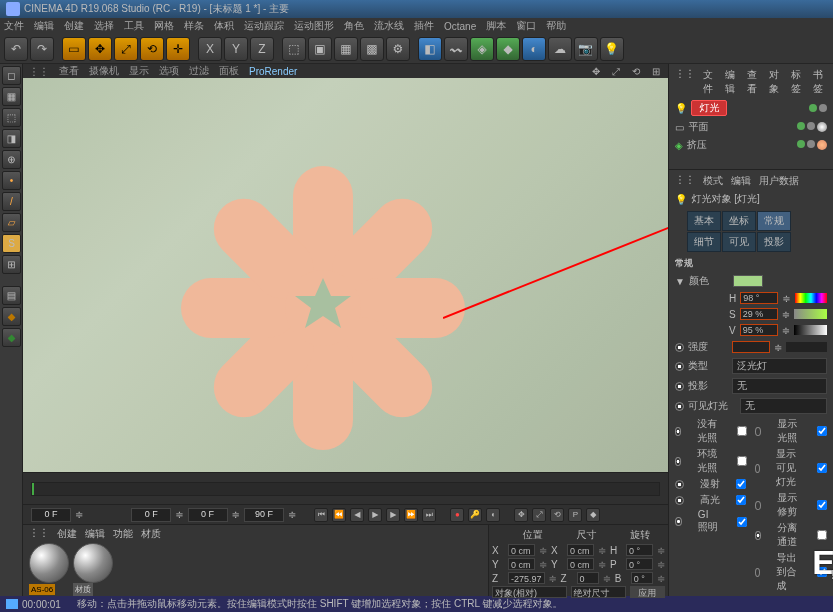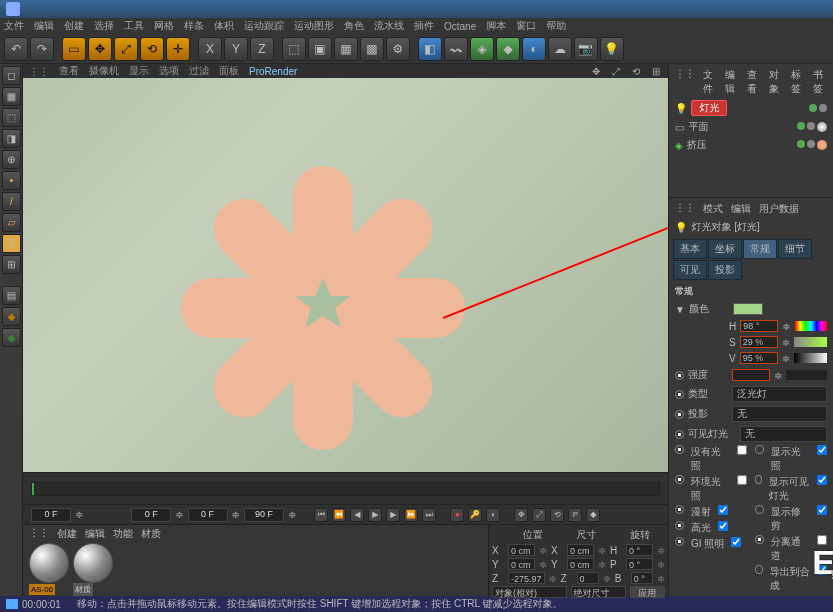--- a/index.html
+++ b/index.html
@@ -48,44 +48,45 @@
 .right-panel{width:165px;background:#383838;display:flex;flex-direction:column;border-left:1px solid #222}
 .rp-top{height:48px;padding:2px}
 .rp-tabs{display:flex;gap:8px;font-size:9px;padding:2px 4px;color:#999}
 .rp-obj{display:flex;align-items:center;gap:4px;padding:2px 4px;font-size:10px}
 .rp-obj .hi{background:#c33;padding:0 7px;border:1px solid #f55;border-radius:2px;color:#fff}
 .rp-obj .dots{display:flex;gap:2px;margin-left:auto}
 .rp-obj .dot{width:8px;height:8px;border-radius:50%;background:#5a5}
 .rp-obj .dot.g{background:#888}
 .rp-mid{flex:1}
 .rp-attr{background:#383838;border-top:1px solid #222;padding:2px}
-.attr-tabs{display:flex;flex-wrap:wrap;gap:1px;font-size:9px;margin:3px 2px}
+.attr-tabs{display:flex;flex-wrap:wrap;gap:1px;font-size:9px;margin:3px 16px}
 .attr-tab{padding:2px 6px;background:#2b4050;border:1px solid #1c2a36}
 .attr-tab.active{background:#426080}
 .attr-row{display:flex;align-items:center;gap:4px;padding:2px 4px;font-size:9px}
 .attr-row .albl{width:40px}
 .attr-row .aval{width:38px;background:#222;border:1px solid #c2410c;padding:0 2px;height:12px;font-size:9px}
 .colorbar{flex:1;height:10px}
 .hue{background:linear-gradient(90deg,#f00,#ff0,#0f0,#0ff,#00f,#f0f,#f00)}
 .sat{background:linear-gradient(90deg,#888,#af4)}
 .val{background:linear-gradient(90deg,#000,#fff)}
 .swatch{width:30px;height:12px;background:#a5d688;border:1px solid #555}
-.attr-chk{display:flex;align-items:flex-start;gap:7px;padding:1px 4px;font-size:9px}
+.attr-chk{display:flex;align-items:center;gap:16px;padding:1px 4px;font-size:9px}
 .attr-chk input{width:10px;height:10px}
 .rad{width:9px;height:9px;border-radius:50%;border:1px solid #888;display:inline-block}
 .rad.on{background:radial-gradient(circle,#fff 30%,transparent 40%)}
 .statusbar{height:16px;background:#2a2a5a;display:flex;align-items:center;padding:0 6px;font-size:9px;color:#aab}
 .e-logo{position:absolute;right:2px;bottom:30px;font-size:34px;font-weight:bold;color:#fff;font-family:Arial;letter-spacing:-4px;text-shadow:0 0 2px #000}
 .e-logo sub{font-size:12px;vertical-align:bottom}
 </style>
 </head>
 <body>
 
 <div class="titlebar">
   <div class="icon"></div>
+  <span>CINEMA 4D R19.068 Studio (RC - R19) - [未标题 1 *] - 主要</span>
 </div>
 
 <div class="menubar">
   <span>文件</span>
   <span>编辑</span>
   <span>创建</span>
   <span>选择</span>
   <span>工具</span>
   <span>网格</span>
   <span>样条</span>

